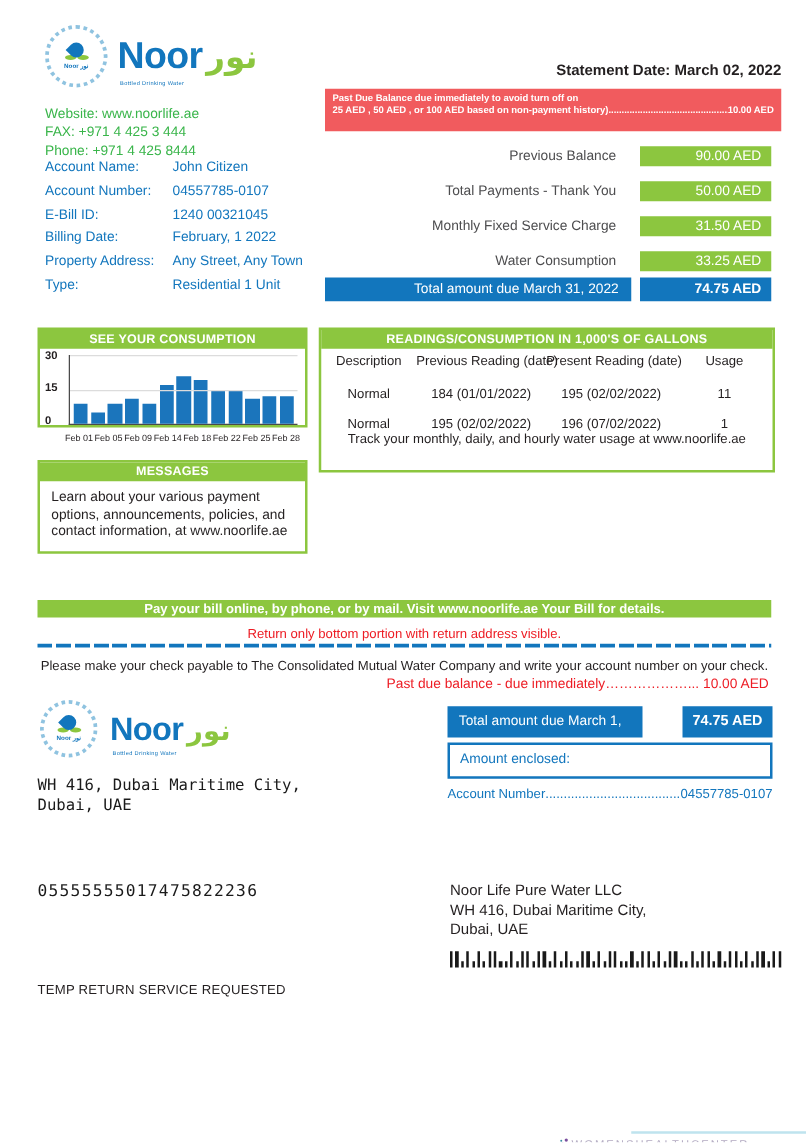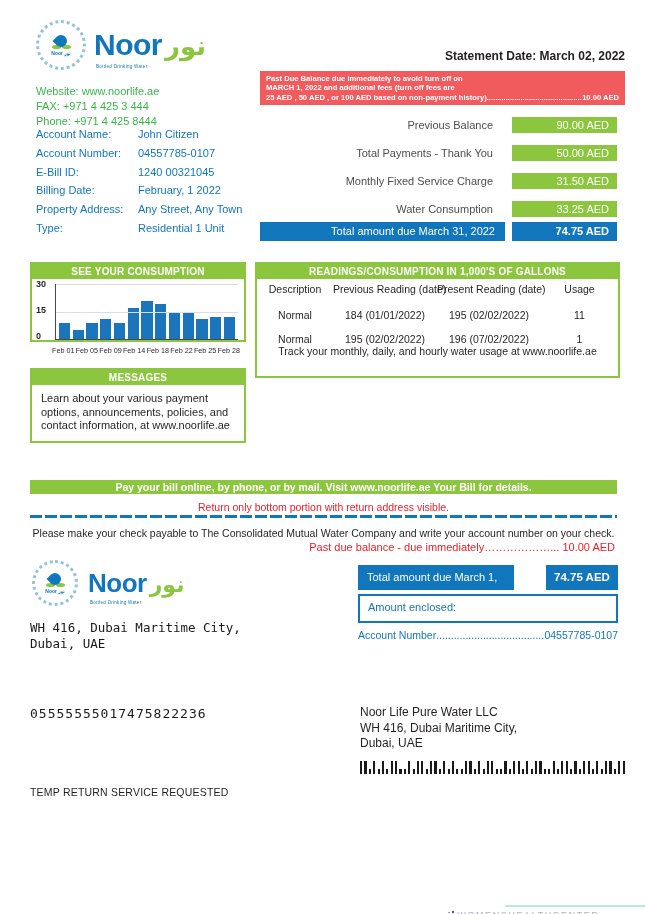--- a/index.html
+++ b/index.html
@@ -124,21 +124,20 @@
   <div class="statement">Statement Date: March 02, 2022</div>
 
   <div class="contact">
     <div>Website: www.noorlife.ae</div>
     <div>FAX: +971 4 425 3 444</div>
     <div>Phone: +971 4 425 8444</div>
   </div>
 
   <div class="alert">
     <div>Past Due Balance due immediately to avoid turn off on</div>
-    <div>MARCH 1, 2022 and additional fees (turn off fees are</div>
     <div class="l3">
       <span>25 AED , 50 AED , or  100 AED  based on non-payment history)</span>
       <span class="dots">..........................................................................</span>
       <span>10.00 AED</span>
     </div>
   </div>
 
   <div class="account">
     <div class="account-row">
       <span class="lbl">Account Name:</span>

